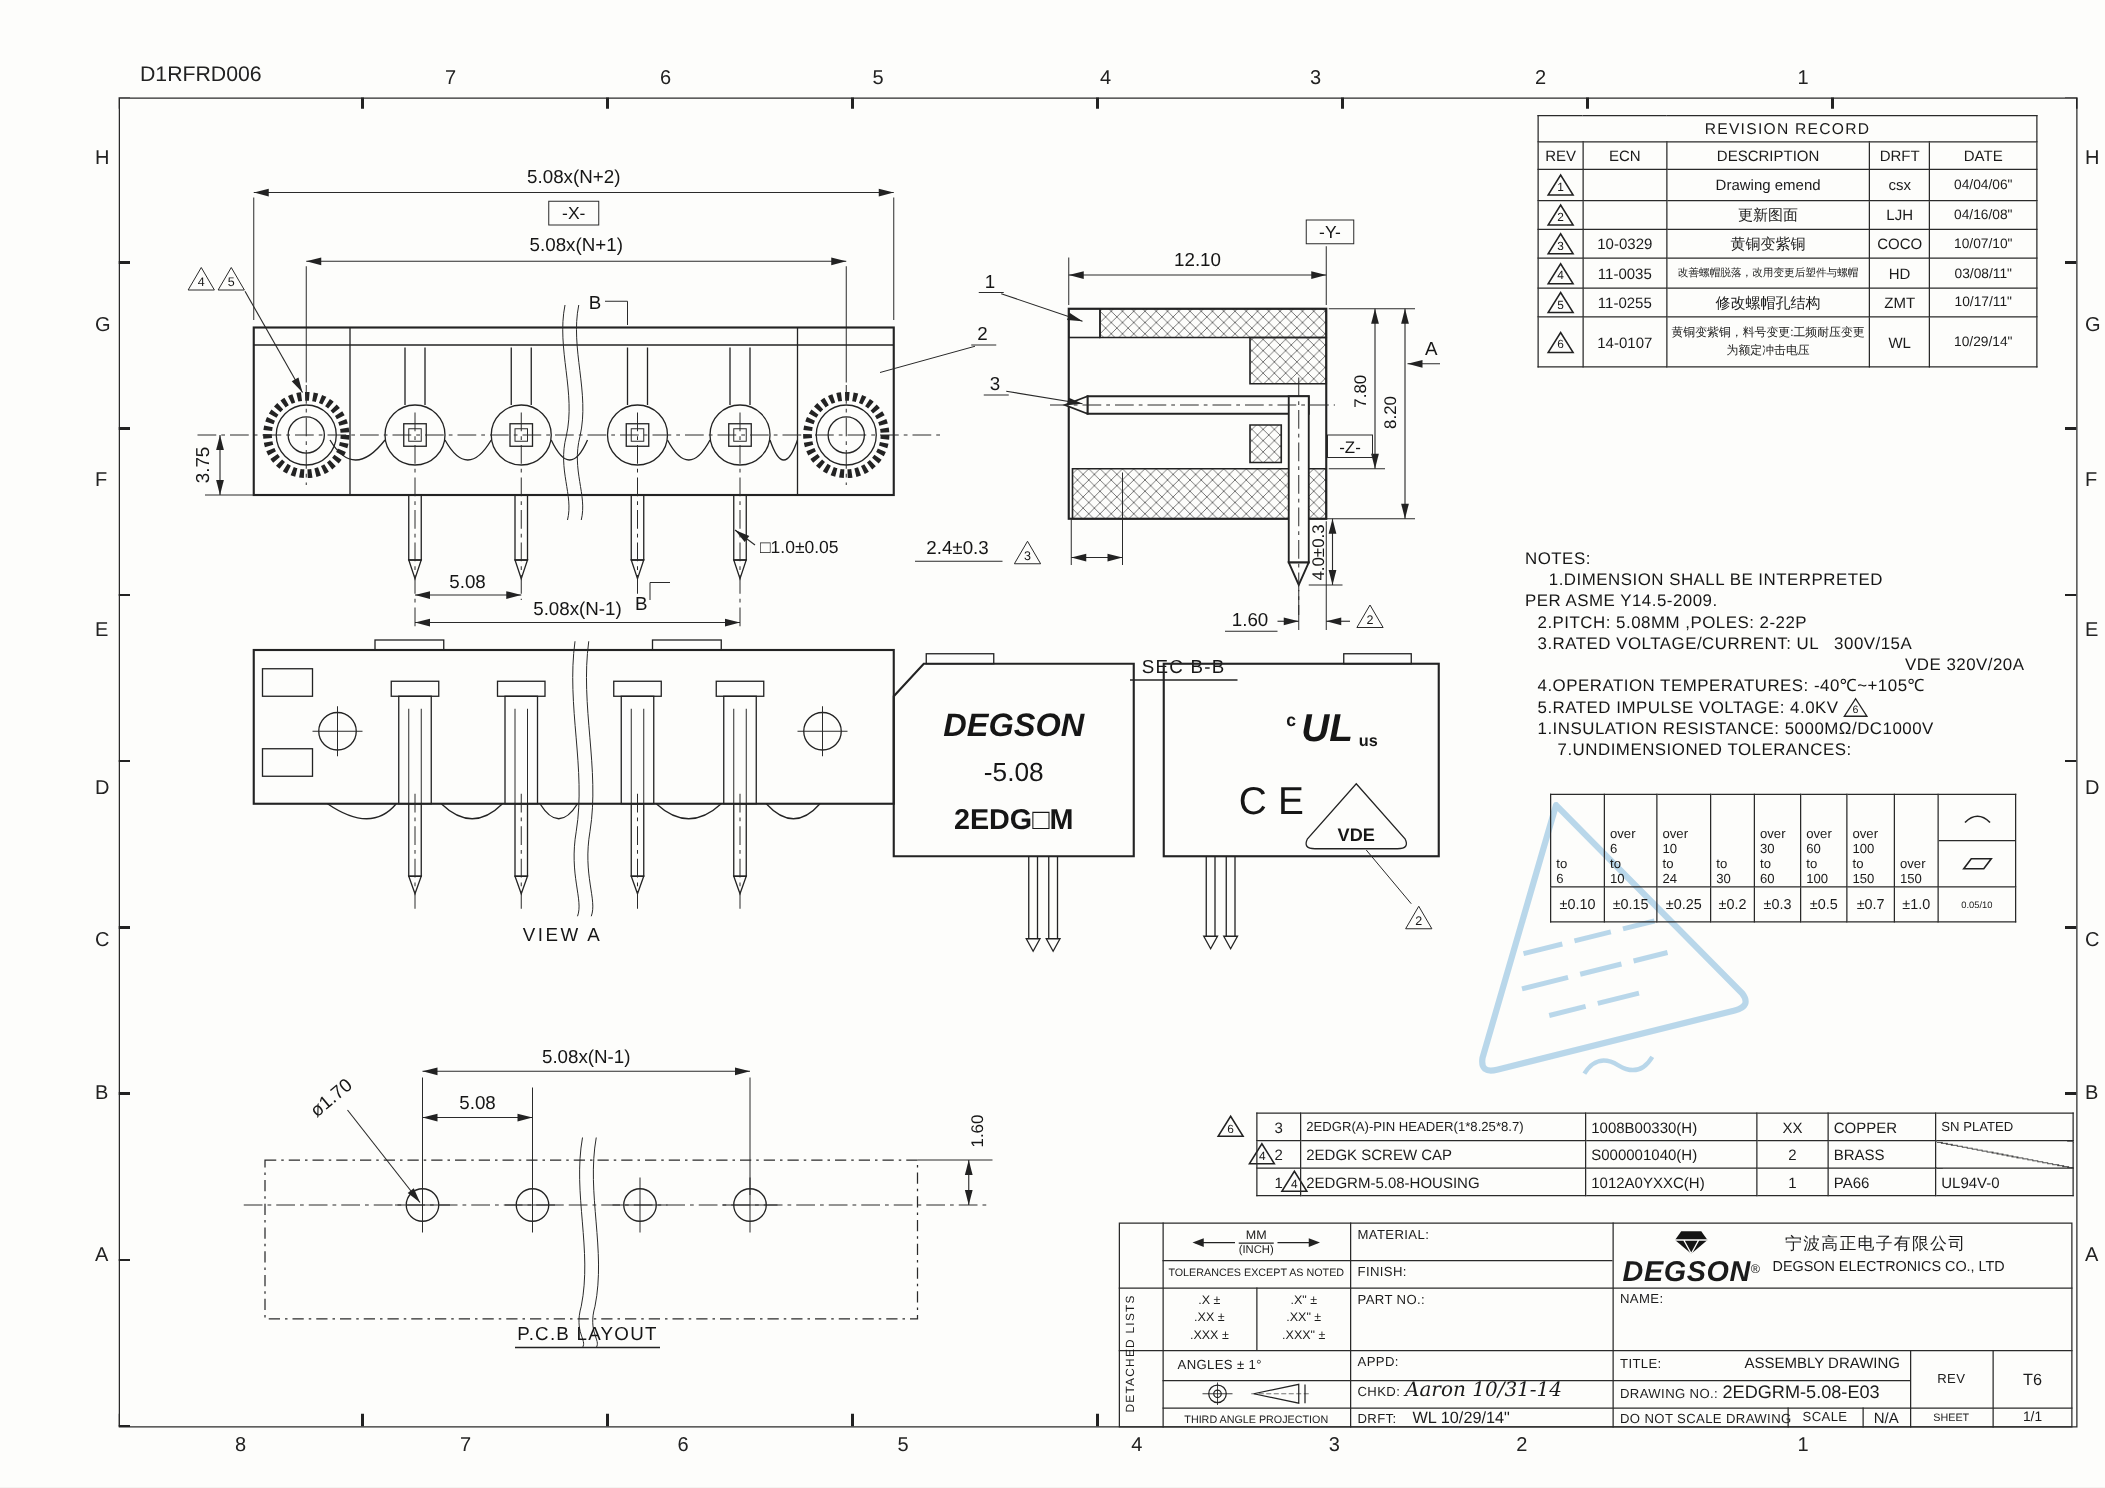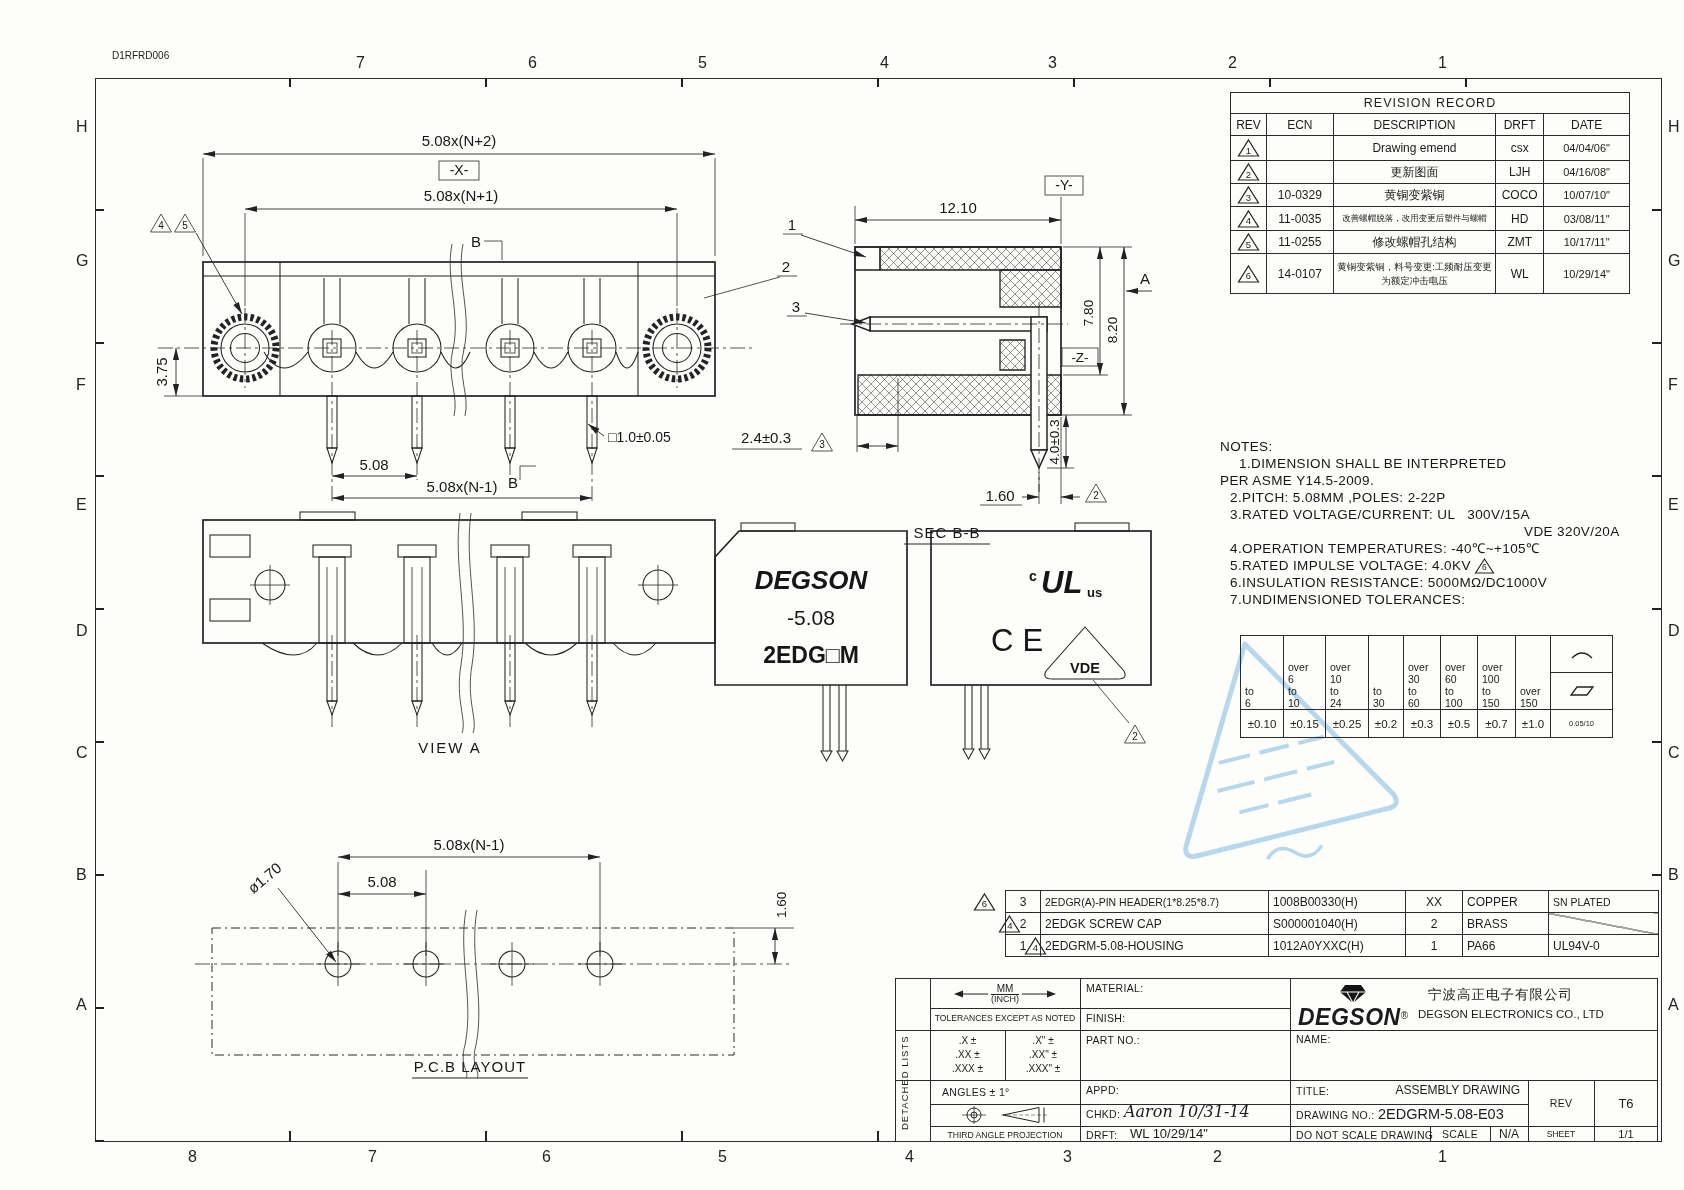--- a/index.html
+++ b/index.html
@@ -66,21 +66,21 @@
 </defs>
 </svg>
 
 
 <div class="abs frame" style="left:95px;top:78px;width:1567px;height:1064px"></div>
 <div class="abs tick" style="left:95px;top:78px;width:1567px;height:9px"></div>
 <div class="abs tick" style="left:95px;top:1131px;width:790px;height:10px"></div>
 <div class="abs tickv" style="left:95px;top:78px;width:9px;height:1064px"></div>
 <div class="abs tickv" style="left:1652px;top:78px;width:9px;height:896px"></div>
 
-<span class="gl" style="left:112px;top:50px;font-size:10px">D1RFRD006</span>
+<span class="gl" style="left:112px;top:50px;font-size:17px">D1RFRD006</span>
 
 
 <span class="gl" style="left:356px;top:54px">7</span>
 <span class="gl" style="left:528px;top:54px">6</span>
 <span class="gl" style="left:698px;top:54px">5</span>
 <span class="gl" style="left:880px;top:54px">4</span>
 <span class="gl" style="left:1048px;top:54px">3</span>
 <span class="gl" style="left:1228px;top:54px">2</span>
 <span class="gl" style="left:1438px;top:54px">1</span>
 
@@ -523,22 +523,22 @@
   <div class="note">NOTES:</div>
   <div class="note" style="margin-left:19px">1.DIMENSION SHALL BE INTERPRETED</div>
   <div class="note" style="">PER ASME Y14.5-2009.</div>
   <div class="note" style="margin-left:10px">2.PITCH: 5.08MM ,POLES: 2-22P</div>
   <div class="note" style="margin-left:10px">3.RATED VOLTAGE/CURRENT: UL   300V/15A</div>
   <div class="note" style="margin-left:304px">VDE 320V/20A</div>
   <div class="note" style="margin-left:10px">4.OPERATION TEMPERATURES: -40℃~+105℃</div>
   <div class="note" style="margin-left:10px"><span>5.RATED IMPULSE VOLTAGE: 4.0KV</span> <span class="tri" style="width:19px;height:16px"><svg width="19" height="16">
             <polygon points="9.5,1 18.5,15 .5,15" fill="none" stroke="#222" stroke-width="1.1"></polygon>
           </svg><i style="padding-top:5px;font-size:8.5px">6</i></span></div>
-  <div class="note" style="margin-left:10px">6.INSULATION RESISTANCE: 5000MΩ/DC1000V</div>
-  <div class="note" style="margin-left:10px">7.UNDIMENSIONED TOLERANCES:</div>
+  <div class="note" style="margin-left:10px">1.INSULATION RESISTANCE: 5000MΩ/DC1000V</div>
+  <div class="note" style="margin-left:26px">7.UNDIMENSIONED TOLERANCES:</div>
 </div>
 
 
 <table id="toltab" class="abs dtab" style="left:1240px;top:635px">
   <colgroup>
         <col style="width:43px">
         <col style="width:42px">
         <col style="width:43px">
         <col style="width:35px">
         <col style="width:37px">

